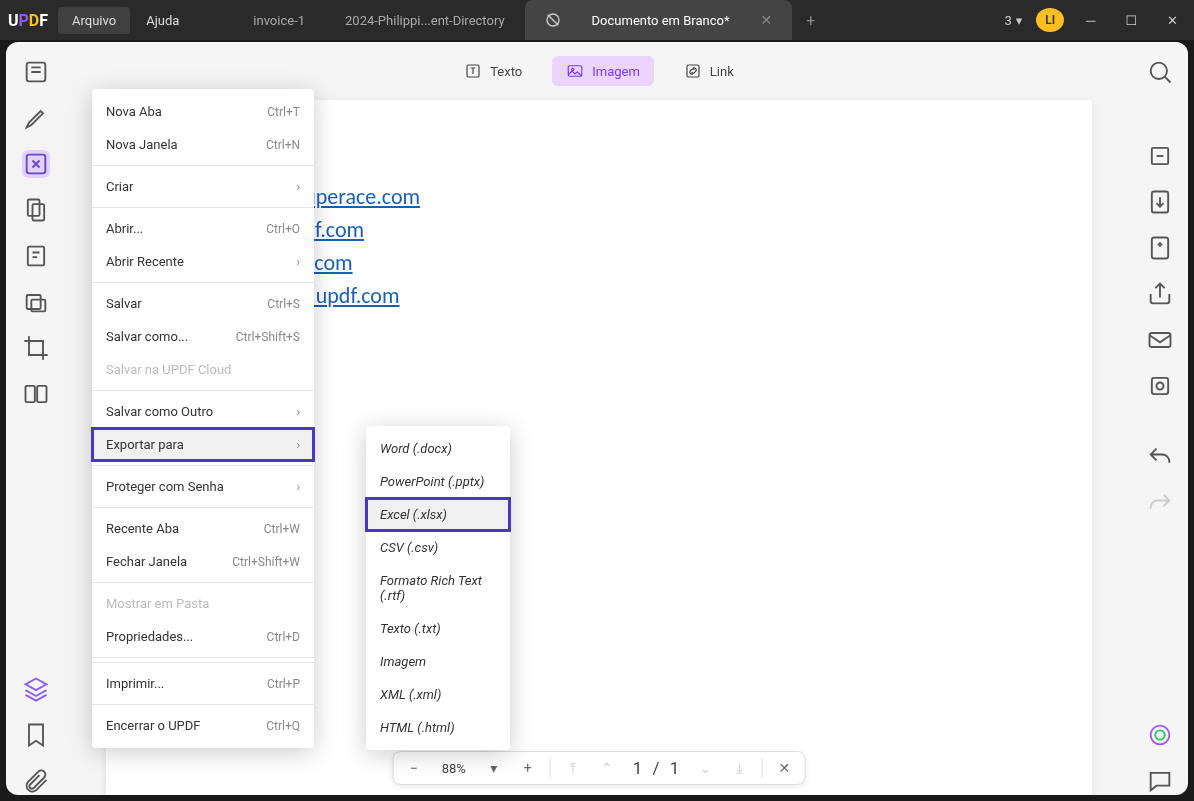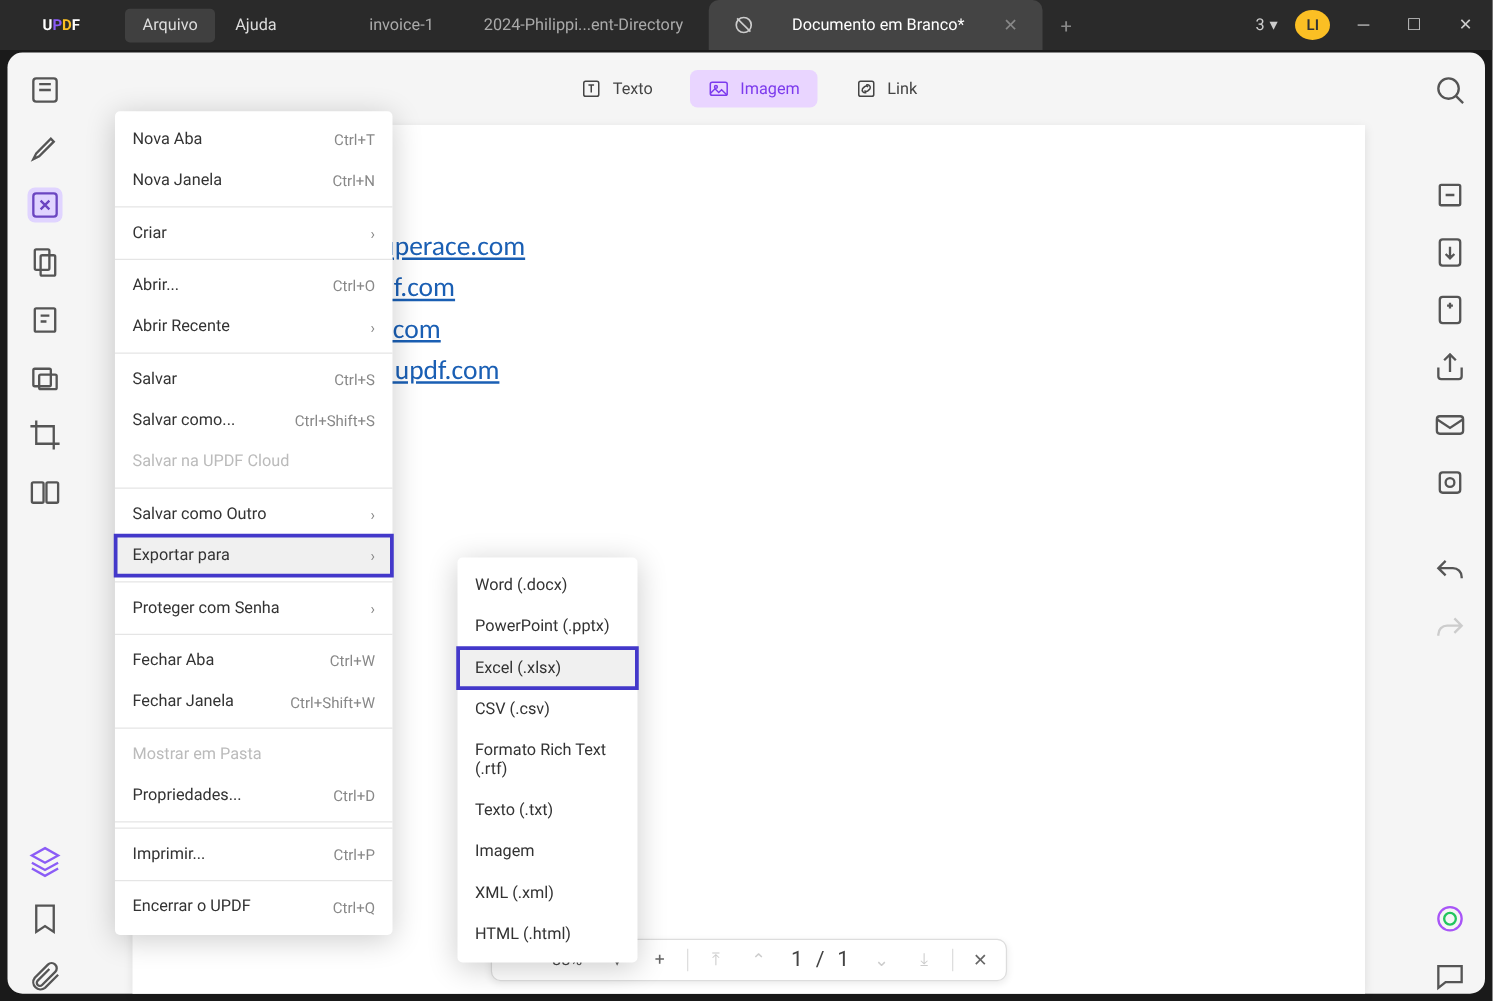--- a/index.html
+++ b/index.html
@@ -1,20 +1,20 @@
 <!DOCTYPE html>
 <html><head>
 <meta charset="utf-8">
 <style>
 * { margin: 0; padding: 0; box-sizing: border-box; font-family: -apple-system, BlinkMacSystemFont, "Segoe UI", Roboto, Arial, sans-serif; }
 body { background: #1a1a1a; width: 1194px; height: 801px; overflow: hidden; position: relative; }
 
 
 .titlebar { height: 40px; background: #2a2a2a; display: flex; align-items: center; padding: 0 8px; }
-.logo { font-weight: bold; font-size: 12px; margin: 0 26px; }
+.logo { font-weight: bold; font-size: 16px; margin: 0 0; }
 .logo .u { color: #ffffff; }
 .logo .p { color: #8b5cf6; }
 .logo .d { color: #fbbf24; }
 .logo .f { color: #ffffff; }
 .menubar { display: flex; gap: 2px; margin-left: 10px; }
 .menu-btn { color: #ddd; padding: 6px 14px; border-radius: 4px; font-size: 13px; cursor: pointer; }
 .menu-btn.active { background: #404040; }
 .tabs { display: flex; margin-left: 40px; flex: 1; align-items: center; }
 .tab { color: #aaa; padding: 8px 20px; font-size: 13px; display: flex; align-items: center; gap: 8px; cursor: pointer; height: 40px; border-radius: 8px 8px 0 0; }
 .tab.active { background: #444; color: #fff; gap: 31px; }
@@ -51,21 +51,21 @@
 
 .context-menu { position: absolute; background: #fff; border-radius: 4px; box-shadow: 0 4px 24px rgba(0,0,0,0.2); padding: 6px 0; z-index: 100; }
 .ctx-item { display: flex; align-items: center; justify-content: space-between; padding: 9px 14px; font-size: 13px; color: #333; cursor: pointer; }
 .ctx-item.disabled { color: #bbb; cursor: default; }
 .ctx-item.highlighted { outline: 3px solid #4338ca; outline-offset: -2px; background: #f0f0f0; }
 .ctx-shortcut { color: #888; font-size: 12px; }
 .ctx-arrow { color: #888; font-size: 12px; }
 .ctx-sep { height: 1px; background: #e5e5e5; margin: 4px 0; }
 
 .ctx-main { left: 86px; top: 47px; width: 222px; }
-.ctx-sub { left: 360px; top: 404px; width: 144px; }
+.ctx-sub { left: 360px; top: 384px; width: 144px; font-style: italic; }
 
 
 .bottombar { position: absolute; bottom: 10px; left: 50%; transform: translateX(-50%); background: #fff; border: 1px solid #ddd; border-radius: 8px; display: flex; align-items: center; padding: 4px 8px; gap: 10px; box-shadow: 0 2px 6px rgba(0,0,0,0.08); }
 .bb-btn { width: 24px; height: 24px; display: flex; align-items: center; justify-content: center; color: #666; cursor: pointer; font-size: 14px; }
 .bb-btn.disabled { color: #ccc; }
 .bb-zoom { font-size: 13px; color: #444; padding: 0 6px; }
 .bb-page { font-size: 17px; color: #444; padding: 0 4px; }
 .bb-sep { width: 1px; height: 18px; background: #ddd; }
 
 svg { width: 100%; height: 100%; }
@@ -347,21 +347,21 @@
         <span>Exportar para</span>
         <span class="ctx-arrow">›</span>
       </div>
     <div class="ctx-sep"></div>
     <div class="ctx-item">
         <span>Proteger com Senha</span>
         <span class="ctx-arrow">›</span>
       </div>
     <div class="ctx-sep"></div>
     <div class="ctx-item">
-        <span>Fechar Aba</span>
+        <span>Recente Aba</span>
         <span class="ctx-shortcut">Ctrl+W</span>
       </div>
     <div class="ctx-item">
         <span>Fechar Janela</span>
         <span class="ctx-shortcut">Ctrl+Shift+W</span>
       </div>
     <div class="ctx-sep"></div>
     <div class="ctx-item disabled">
         <span>Mostrar em Pasta</span>
       </div>

